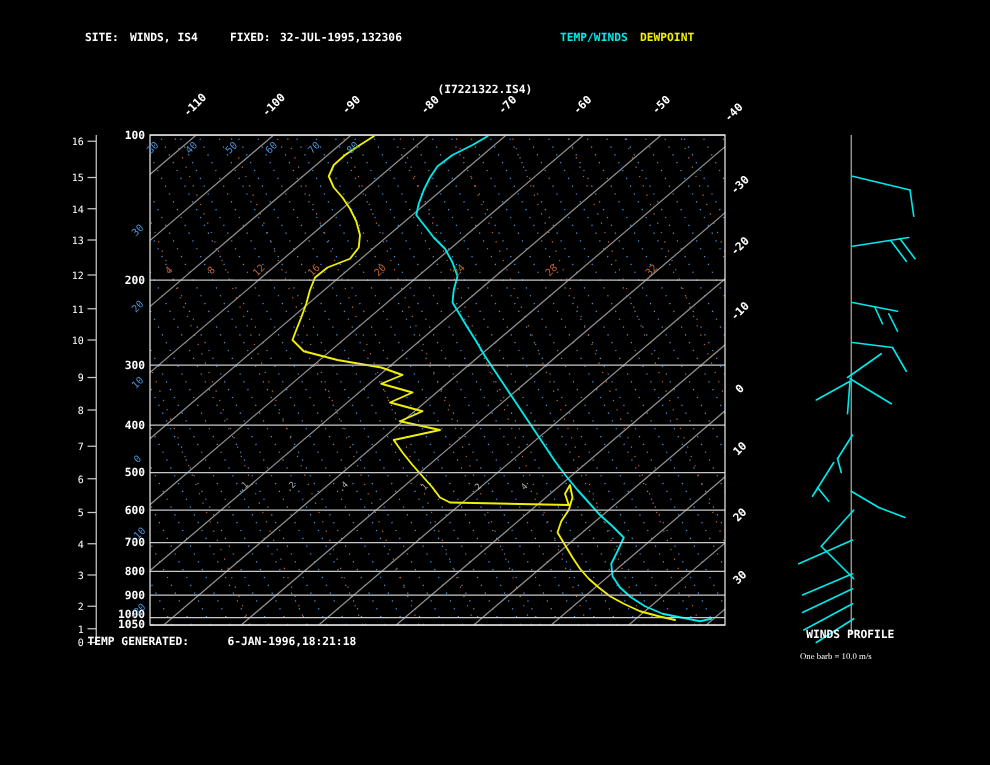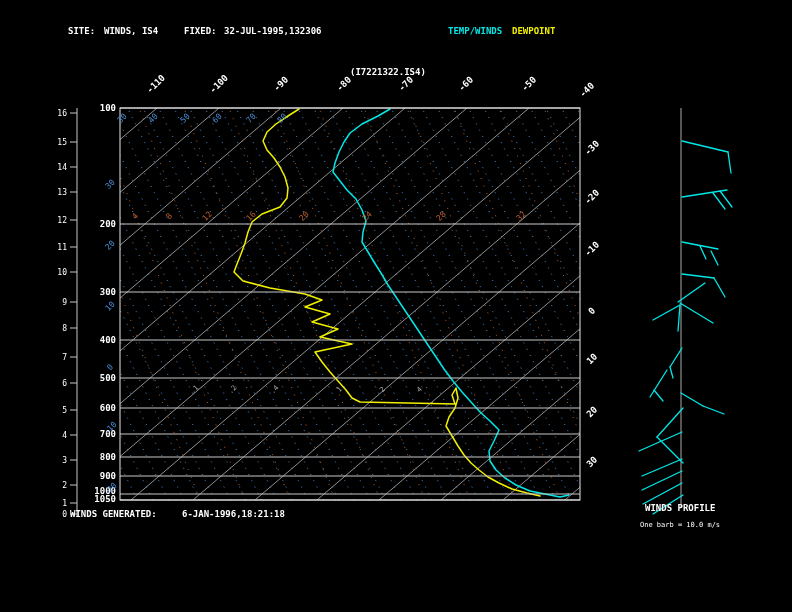--- a/index.html
+++ b/index.html
@@ -1,20 +1,20 @@
 <!DOCTYPE html>
 <html><head>
 <meta charset="utf-8">
 <style>
   html,body{margin:0;padding:0;background:#000;}
   #canvas{position:relative;width:792px;height:612px;background:#000;overflow:hidden;
           font-family:"DejaVu Sans Mono","Liberation Mono",monospace;}
   .txt{position:absolute;white-space:pre;line-height:10px;}
   .hdr{font-size:9px;font-weight:bold;color:#ffffff;}
-  .small{font-size:7px;color:#ffffff;}
+  .small{font-size:7px;color:#ffffff;font-family:Liberation Serif, serif;}
   svg text{font-family:"DejaVu Sans Mono","Liberation Mono",monospace;}
 </style>
 </head>
 <body>
 
 <div id="canvas">
 
   <div class="txt hdr" style="left:68px;top:26px;">SITE:</div>
   <div class="txt hdr" style="left:104px;top:26px;">WINDS, IS4</div>
   <div class="txt hdr" style="left:184px;top:26px;">FIXED:</div>
@@ -228,18 +228,18 @@
       <line x1="703" y1="406" x2="724" y2="414" stroke="#00e8e8" stroke-width="1.3" stroke-linecap="round"></line>
       <line x1="639" y1="451" x2="682" y2="432" stroke="#00e8e8" stroke-width="1.3" stroke-linecap="round"></line>
       <line x1="683" y1="408" x2="657" y2="437" stroke="#00e8e8" stroke-width="1.3" stroke-linecap="round"></line>
       <line x1="657" y1="437" x2="683" y2="463" stroke="#00e8e8" stroke-width="1.3" stroke-linecap="round"></line>
       <line x1="642" y1="476" x2="682" y2="459" stroke="#00e8e8" stroke-width="1.3" stroke-linecap="round"></line>
       <line x1="642" y1="490" x2="682" y2="471" stroke="#00e8e8" stroke-width="1.3" stroke-linecap="round"></line>
       <line x1="643" y1="504" x2="682" y2="483" stroke="#00e8e8" stroke-width="1.3" stroke-linecap="round"></line>
       <line x1="653" y1="514" x2="683" y2="495" stroke="#00e8e8" stroke-width="1.3" stroke-linecap="round"></line>
     </svg>
 
-  <div class="txt hdr" style="left:70px;top:509px;">WINDS GENERATED:</div>
+  <div class="txt hdr" style="left:70px;top:509px;">TEMP GENERATED:</div>
   <div class="txt hdr" style="left:182px;top:509px;">6-JAN-1996,18:21:18</div>
 
   <div class="txt hdr" style="left:645px;top:503px;">WINDS PROFILE</div>
   <div class="txt small" style="left:640px;top:520px;">One barb = 10.0 m/s</div>
 </div>
 
 </body></html>

